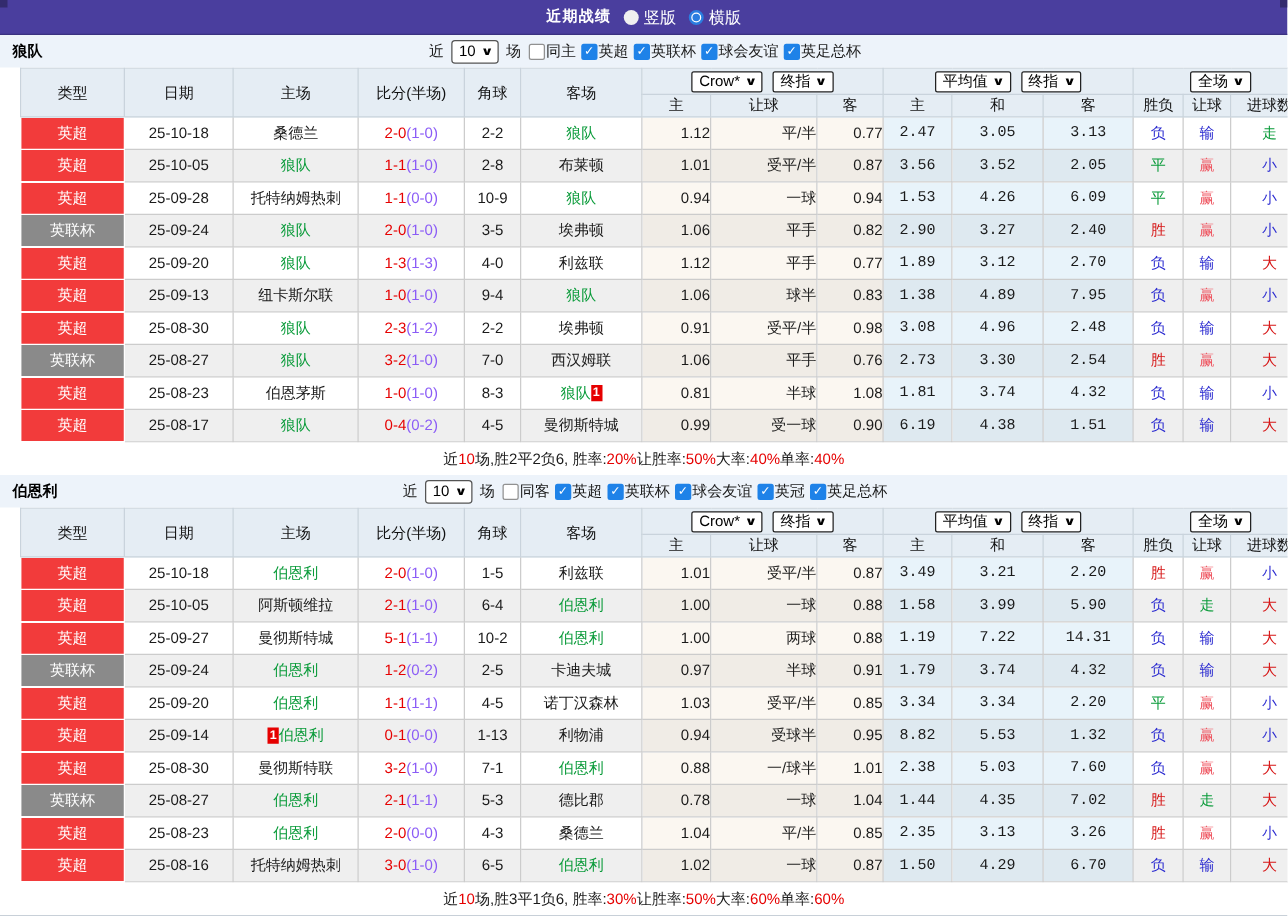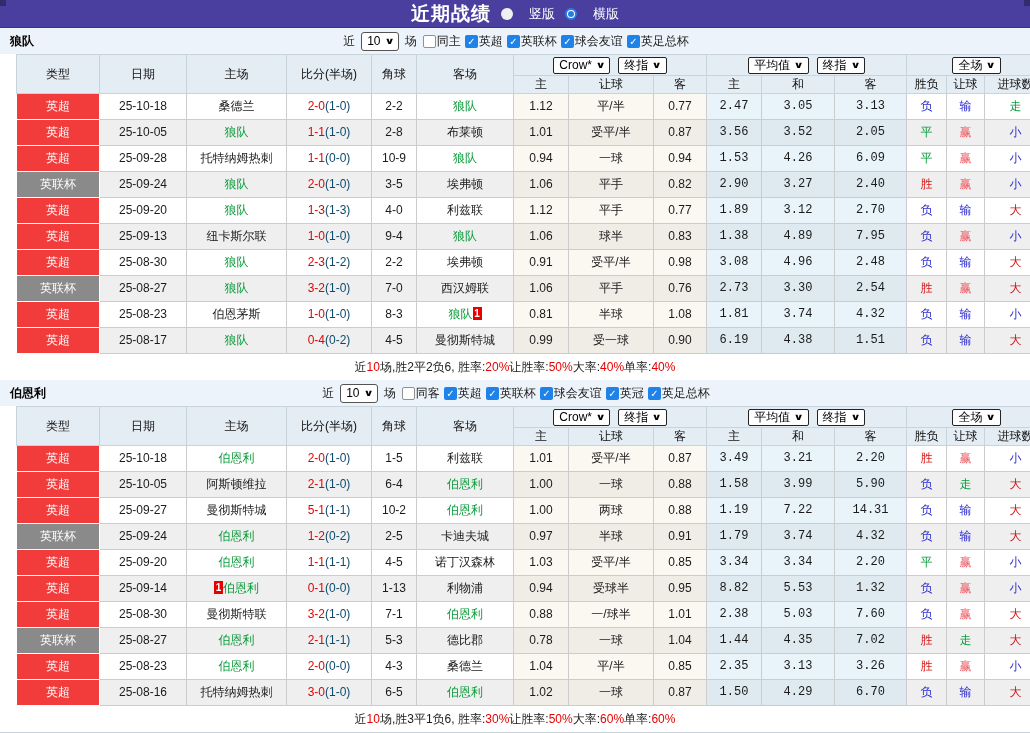--- a/index.html
+++ b/index.html
@@ -12,22 +12,22 @@
     background:#fff;
   }
   
   .titlebar {
     height:28px; background:#4a3e9e; border-bottom:1px solid #3a3180;
     display:flex; align-items:center; justify-content:center; gap:10px;
     color:#fff; position:relative;
   }
   .titlebar::before,.titlebar::after { content:""; position:absolute; top:0; width:6px; height:6px; background:#332b6e; }
   .titlebar::before { left:0; } .titlebar::after { right:0; }
-  .ptitle { font-weight:bold; font-size:19px; letter-spacing:1px; }
-  .radio-lbl { display:inline-flex; align-items:center; gap:16px; font-size:13px; cursor:pointer;justify-content:flex-end; }
+  .ptitle { font-weight:bold; font-size:12px; letter-spacing:1px; }
+  .radio-lbl { display:inline-flex; align-items:center; gap:4px; font-size:13px; cursor:pointer;justify-content:flex-end; }
   .rdo { width:12px; height:12px; border-radius:50%; background:#f0f0f0; display:inline-block; position:relative; }
   .rdo.on { background:#fff; border:2px solid #2a7de0; }
   .rdo.on::after { content:""; position:absolute; inset:1px; border-radius:50%; background:#2a7de0; }
   
   .filter-row { height:26px; background:#edf3fa; position:relative; display:flex; align-items:center; }
   .team { position:absolute; left:10px; font-weight:bold; color:#000; }
   .fcenter { margin:0 auto; display:inline-flex; align-items:center; gap:4px; }
   .ftext { margin:0 2px; }
   .selbox { display:inline-flex; align-items:center; gap:5px; background:#fff; border:1px solid #545454;
             border-radius:3px; height:19px; padding:0 5px; cursor:pointer; color:#000; }
@@ -43,24 +43,24 @@
   .results thead tr.ddrow th { height:21px; }
   .results thead tr.subrow th { height:17px; }
   .ddwrap { display:flex; justify-content:center; align-items:center; gap:8px; }
   .results thead .selbox { height:17px; border:1px solid #222; border-radius:2px; }
   .results td { border:1px solid #ccc; text-align:center; height:25px; line-height:25px; padding:0; white-space:nowrap; overflow:hidden; }
   tr.odd  { background:#fff; }
   tr.even { background:#efefef; }
   td.type { color:#fff; border:1px solid #fff; }
   td.type.red  { background:#f23b3b; }
   td.type.gray { background:#8a8a8a; }
-  td.warm { background:rgba(244,233,214,0.35); }
+  td.warm { background:rgba(244,233,214,0.35);text-align:right; }
   td.cool { background:rgba(198,226,243,0.40);font-family:Liberation Mono, monospace; }
   .hl { color:#0a9b3a; }
-  .ft { color:#e60000; } .ht { color:#0c4a6e; }
+  .ft { color:#e60000; } .ht { color:#8b5cf6; }
   .card { display:inline-block; background:#e60000; color:#fff; font-size:10px; line-height:13px;
           min-width:9px; padding:0 1px; font-weight:bold; vertical-align:1px; }
   .t-r  { color:#d61616; } .t-b { color:#2a2ad0; } .t-g { color:#0a9b3a; } .t-rl { color:#ef5560; }
   
   .summary { height:26px; display:flex; align-items:center; justify-content:center; background:#fff; }
   .summary .red { color:#e60000; }
   .pagefoot { height:5px; border-top:1px solid #c8d0d8; }
 </style>
 </head>
 <body>

